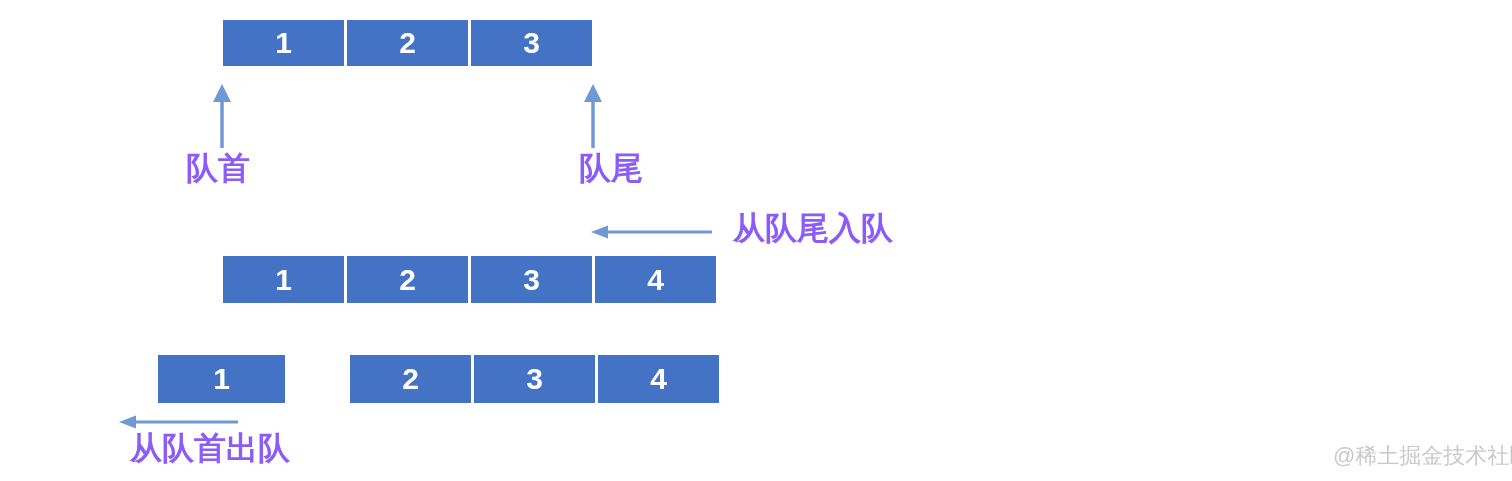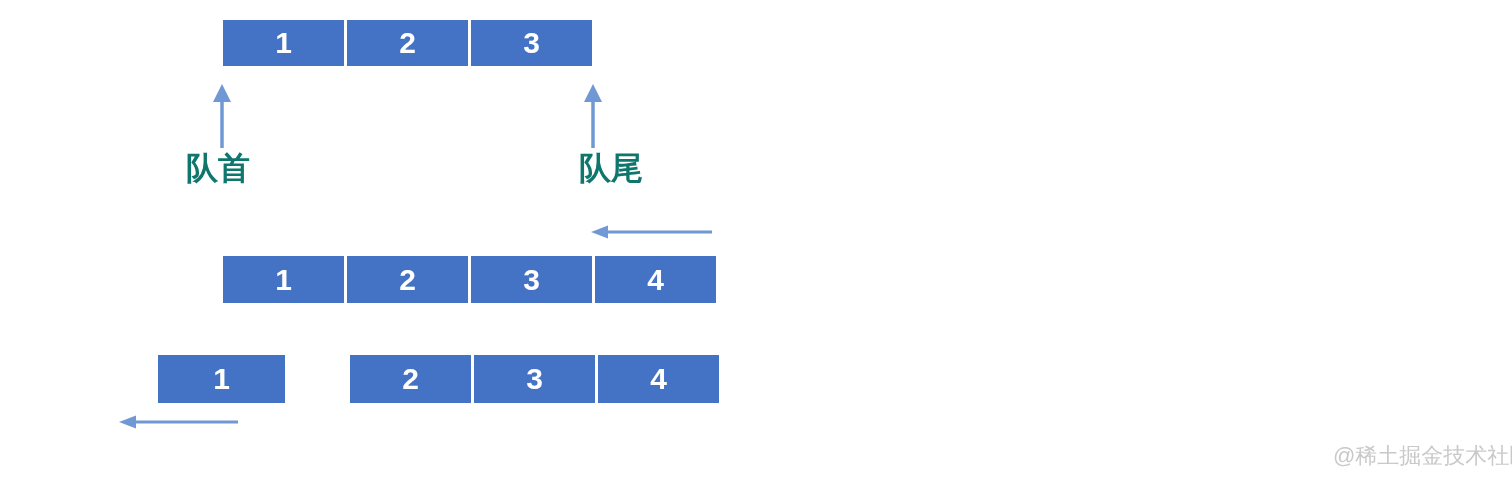--- a/index.html
+++ b/index.html
@@ -27,21 +27,21 @@
     color: #ffffff;
     font-size: 30px;
     font-weight: 700;
     display: flex;
     align-items: center;
     justify-content: center;
     flex: none;
   }
   .label {
     position: absolute;
-    color: #0f766e;
+    color: #8b5cf6;
     font-size: 32px;
     font-weight: 600;
     white-space: nowrap;
     line-height: 1.1;
   }
   .arrow-svg {
     position: absolute;
     display: block;
   }
   .watermark {
@@ -73,20 +73,21 @@
     <polygon points="13,0 4,18 22,18" fill="#7098D4"></polygon>
   </svg>
 
   <div class="label" style="left:186px; top:151px;">队首</div>
   <div class="label" style="left:555px; top:151px;margin-left:24px;">队尾</div>
 
   <svg class="arrow-svg" style="left:590px; top:223px;" width="122" height="18" viewBox="0 0 122 18">
     <line x1="122" y1="9" x2="15" y2="9" stroke="#7098D4" stroke-width="3"></line>
     <polygon points="1,9 18,2.5 18,15.5" fill="#7098D4"></polygon>
   </svg>
+  <div class="label" style="left:733px; top:211px;">从队尾入队</div>
 
   <div class="queue-row" style="left:223px; top:256px;">
     <div class="cell" style="height:47px;">1</div>
     <div class="cell" style="height:47px;">2</div>
     <div class="cell" style="height:47px;">3</div>
     <div class="cell" style="height:47px;">4</div>
   </div>
 
   <div class="queue-row" style="left:158px; top:355px;">
     <div class="cell" style="width:127px; height:48px;">1</div>
@@ -95,16 +96,17 @@
   <div class="queue-row" style="left:350px; top:355px;">
     <div class="cell" style="height:48px;">2</div>
     <div class="cell" style="height:48px;">3</div>
     <div class="cell" style="height:48px;">4</div>
   </div>
 
   <svg class="arrow-svg" style="left:118px; top:413px;" width="120" height="18" viewBox="0 0 120 18">
     <line x1="120" y1="9" x2="15" y2="9" stroke="#7098D4" stroke-width="3"></line>
     <polygon points="1,9 18,2.5 18,15.5" fill="#7098D4"></polygon>
   </svg>
+  <div class="label" style="left:130px; top:431px;">从队首出队</div>
 
   <div class="watermark" style="left:1333px; top:441px;">@稀土掘金技术社区</div>
 
 </div>
 
 </body></html>

